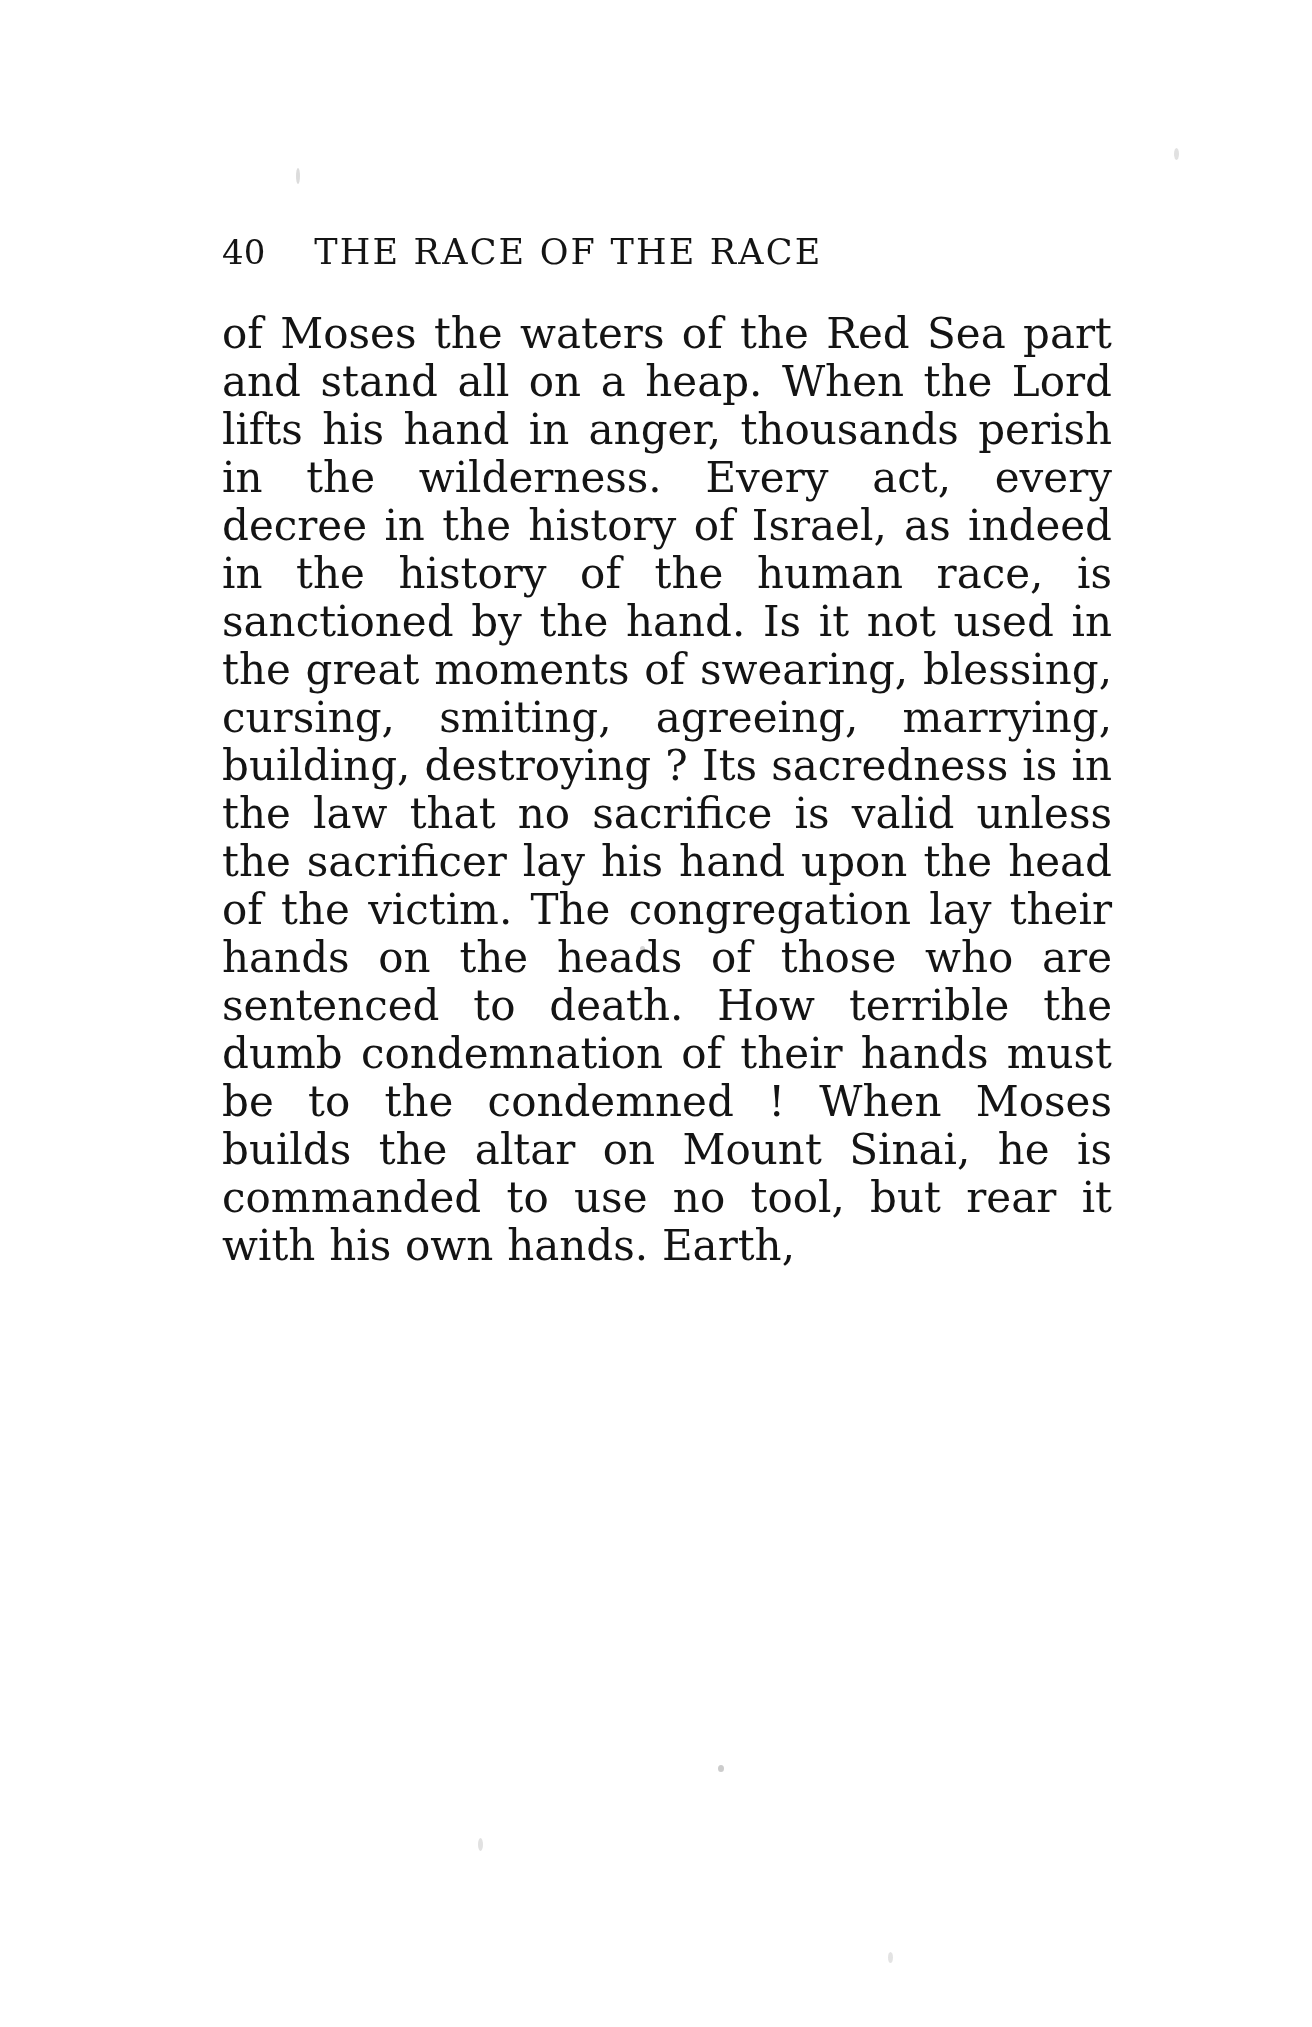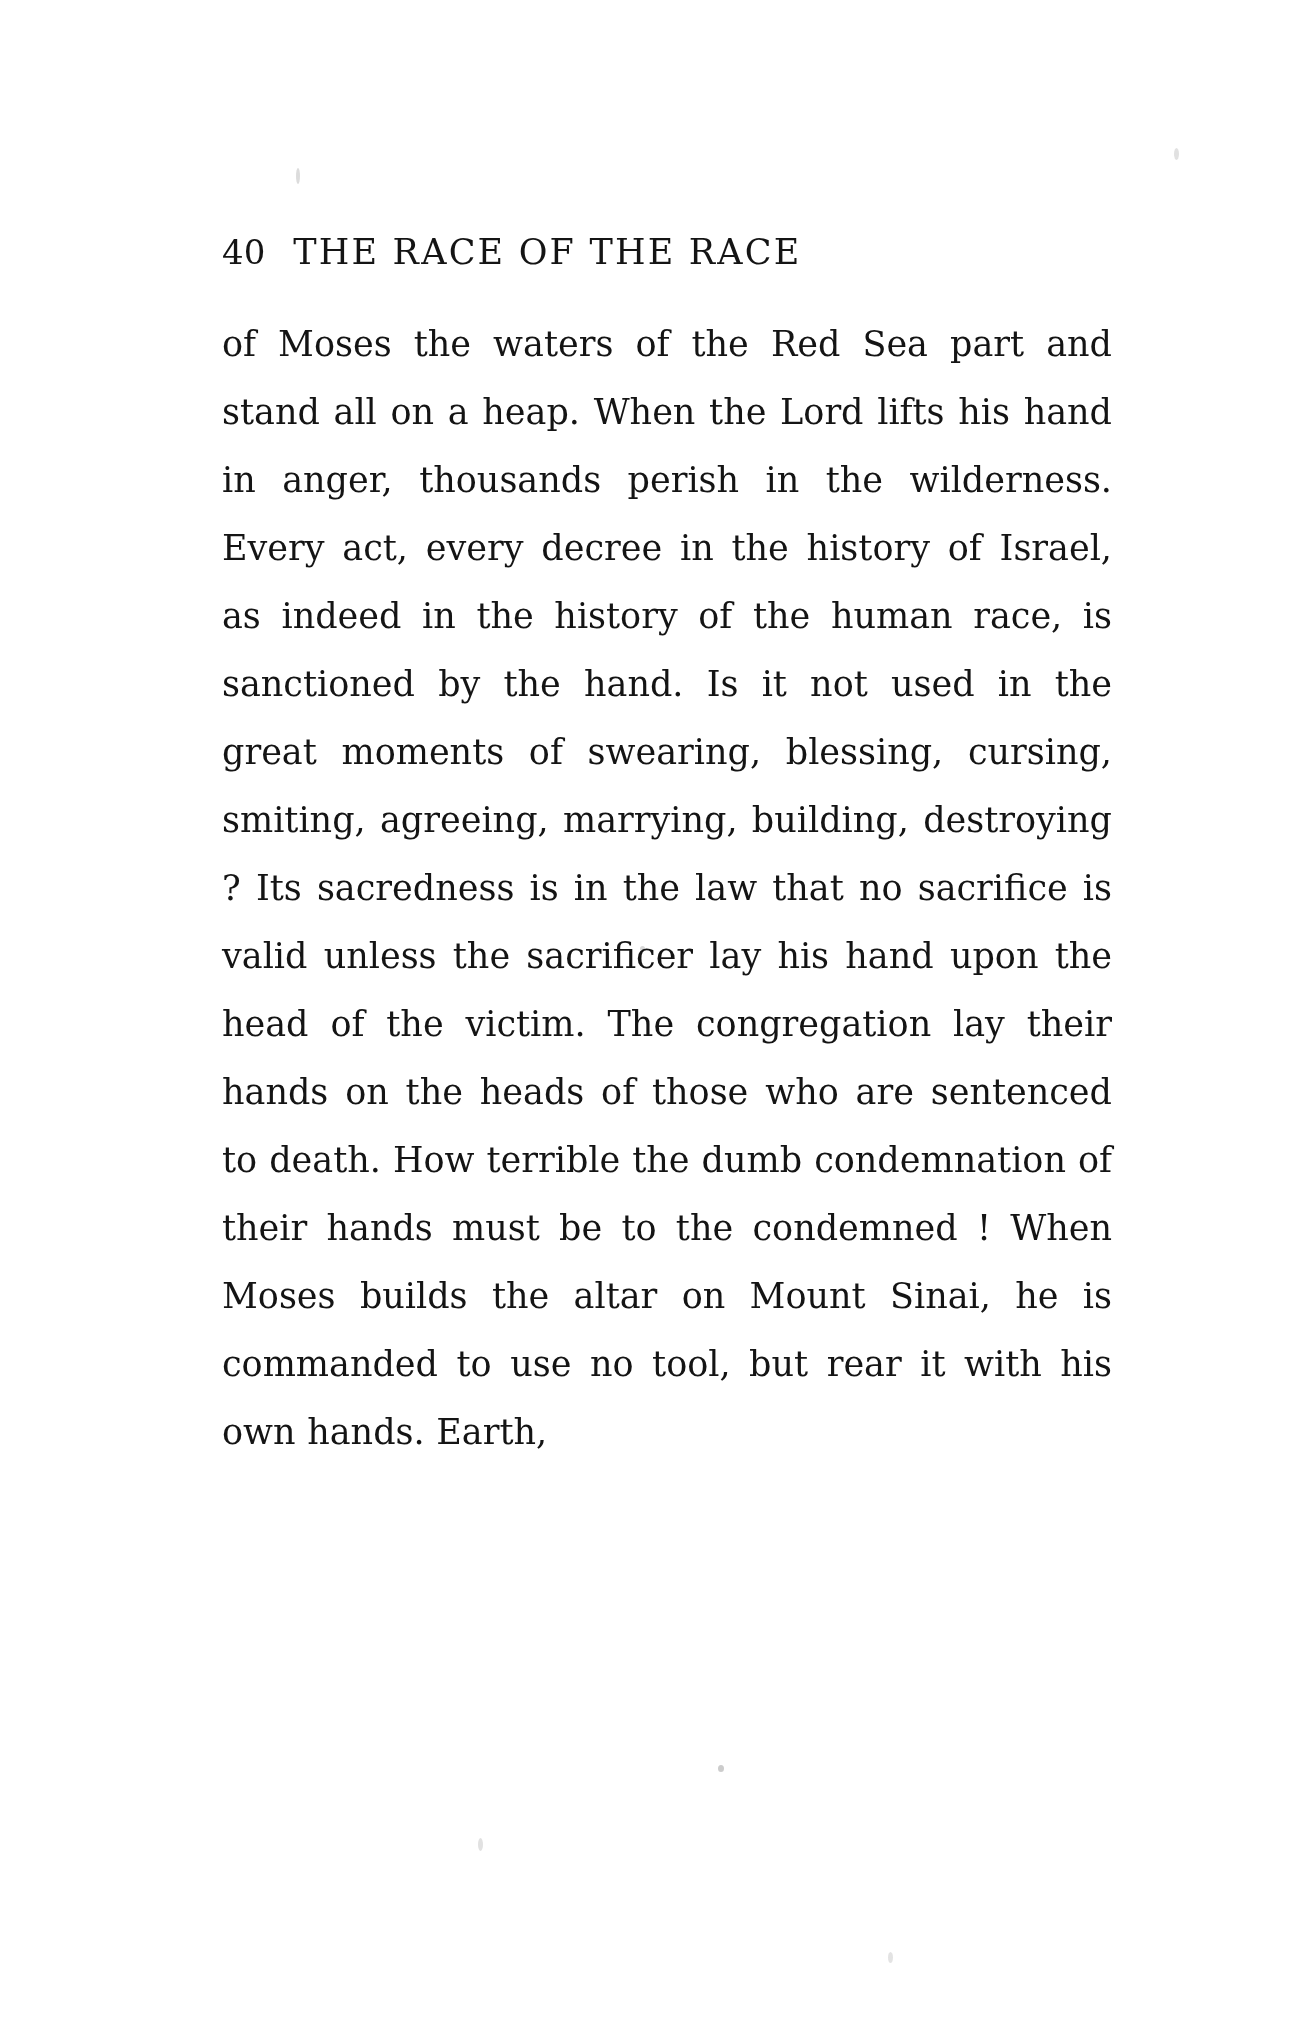--- a/index.html
+++ b/index.html
@@ -20,35 +20,36 @@
     position: absolute;
     left: 222px;
     top: 232px;
     width: 890px;
   }
   .header-line {
     display: flex;
     align-items: flex-start;
     margin: 0 0 38px 0;
     letter-spacing: 0.5px;
+    gap: 21px;
   }
   .folio {
     font-size: 34px;
     font-family: "DejaVu Serif", serif;
     margin-right: 28px;
     letter-spacing: 0px;
   }
   .running-head {
     font-size: 35px;
     letter-spacing: 2.2px;
     white-space: nowrap;
   }
   .body-text {
-    font-size: 35px;
-    line-height: 68px;
+    font-size: 42px;
+    line-height: 48px;
     text-align: justify;
     text-justify: inter-word;
     -webkit-hyphens: none;
     hyphens: none;
     word-spacing: 0.5px;
   }
   .body-text p {
     margin: 0;
   }
   

